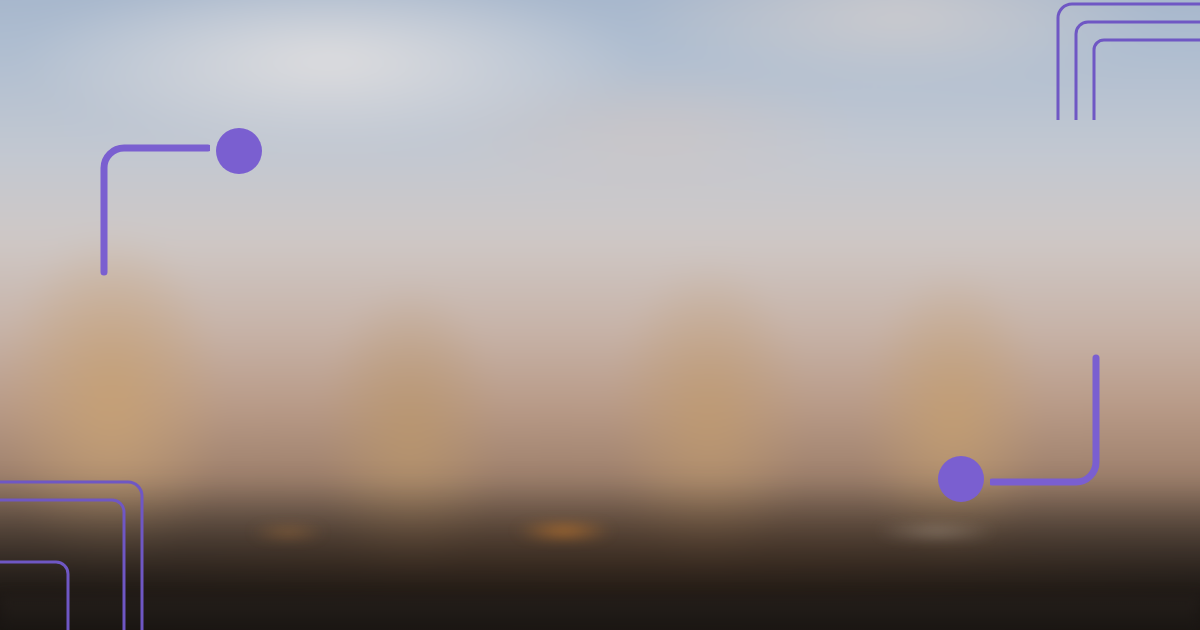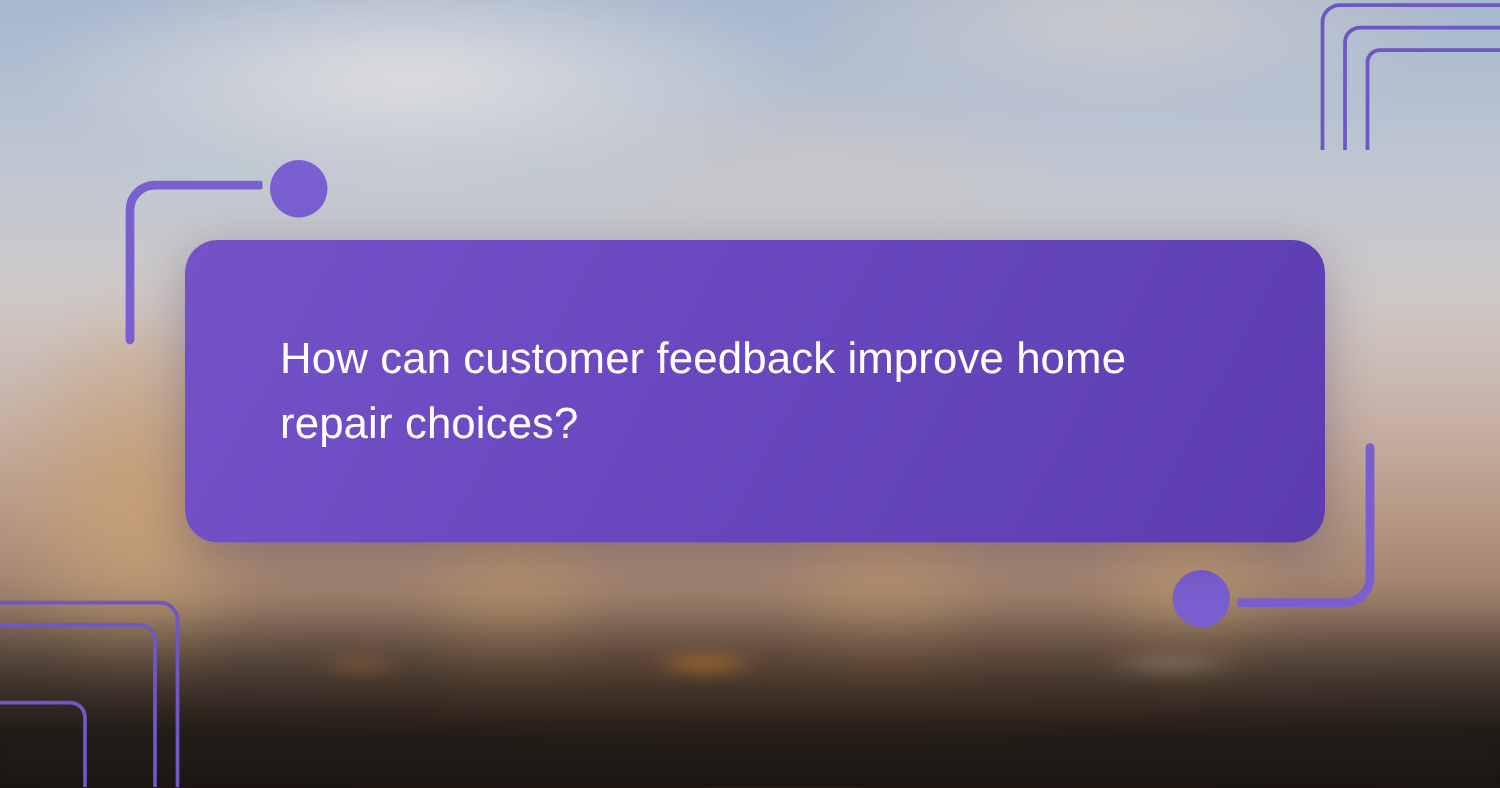--- a/index.html
+++ b/index.html
@@ -154,17 +154,14 @@
     <path d="M108 28 H24 a20 20 0 0 0 -20 20 V152" fill="none" stroke="#7a5fd0" stroke-width="7" stroke-linecap="round"></path>
   </svg>
 
   <svg class="accent accent-br" width="110" height="160" viewBox="0 0 110 160">
     <path d="M2 132 H86 a20 20 0 0 0 20 -20 V8" fill="none" stroke="#7a5fd0" stroke-width="7" stroke-linecap="round"></path>
   </svg>
 
   <div class="dot dot-tl"></div>
   <div class="dot dot-br"></div>
 
-  <div class="card">
-    <div class="card-title">How can customer feedback improve home repair choices?</div>
-  </div>
 
 </div>
 
 </body></html>

